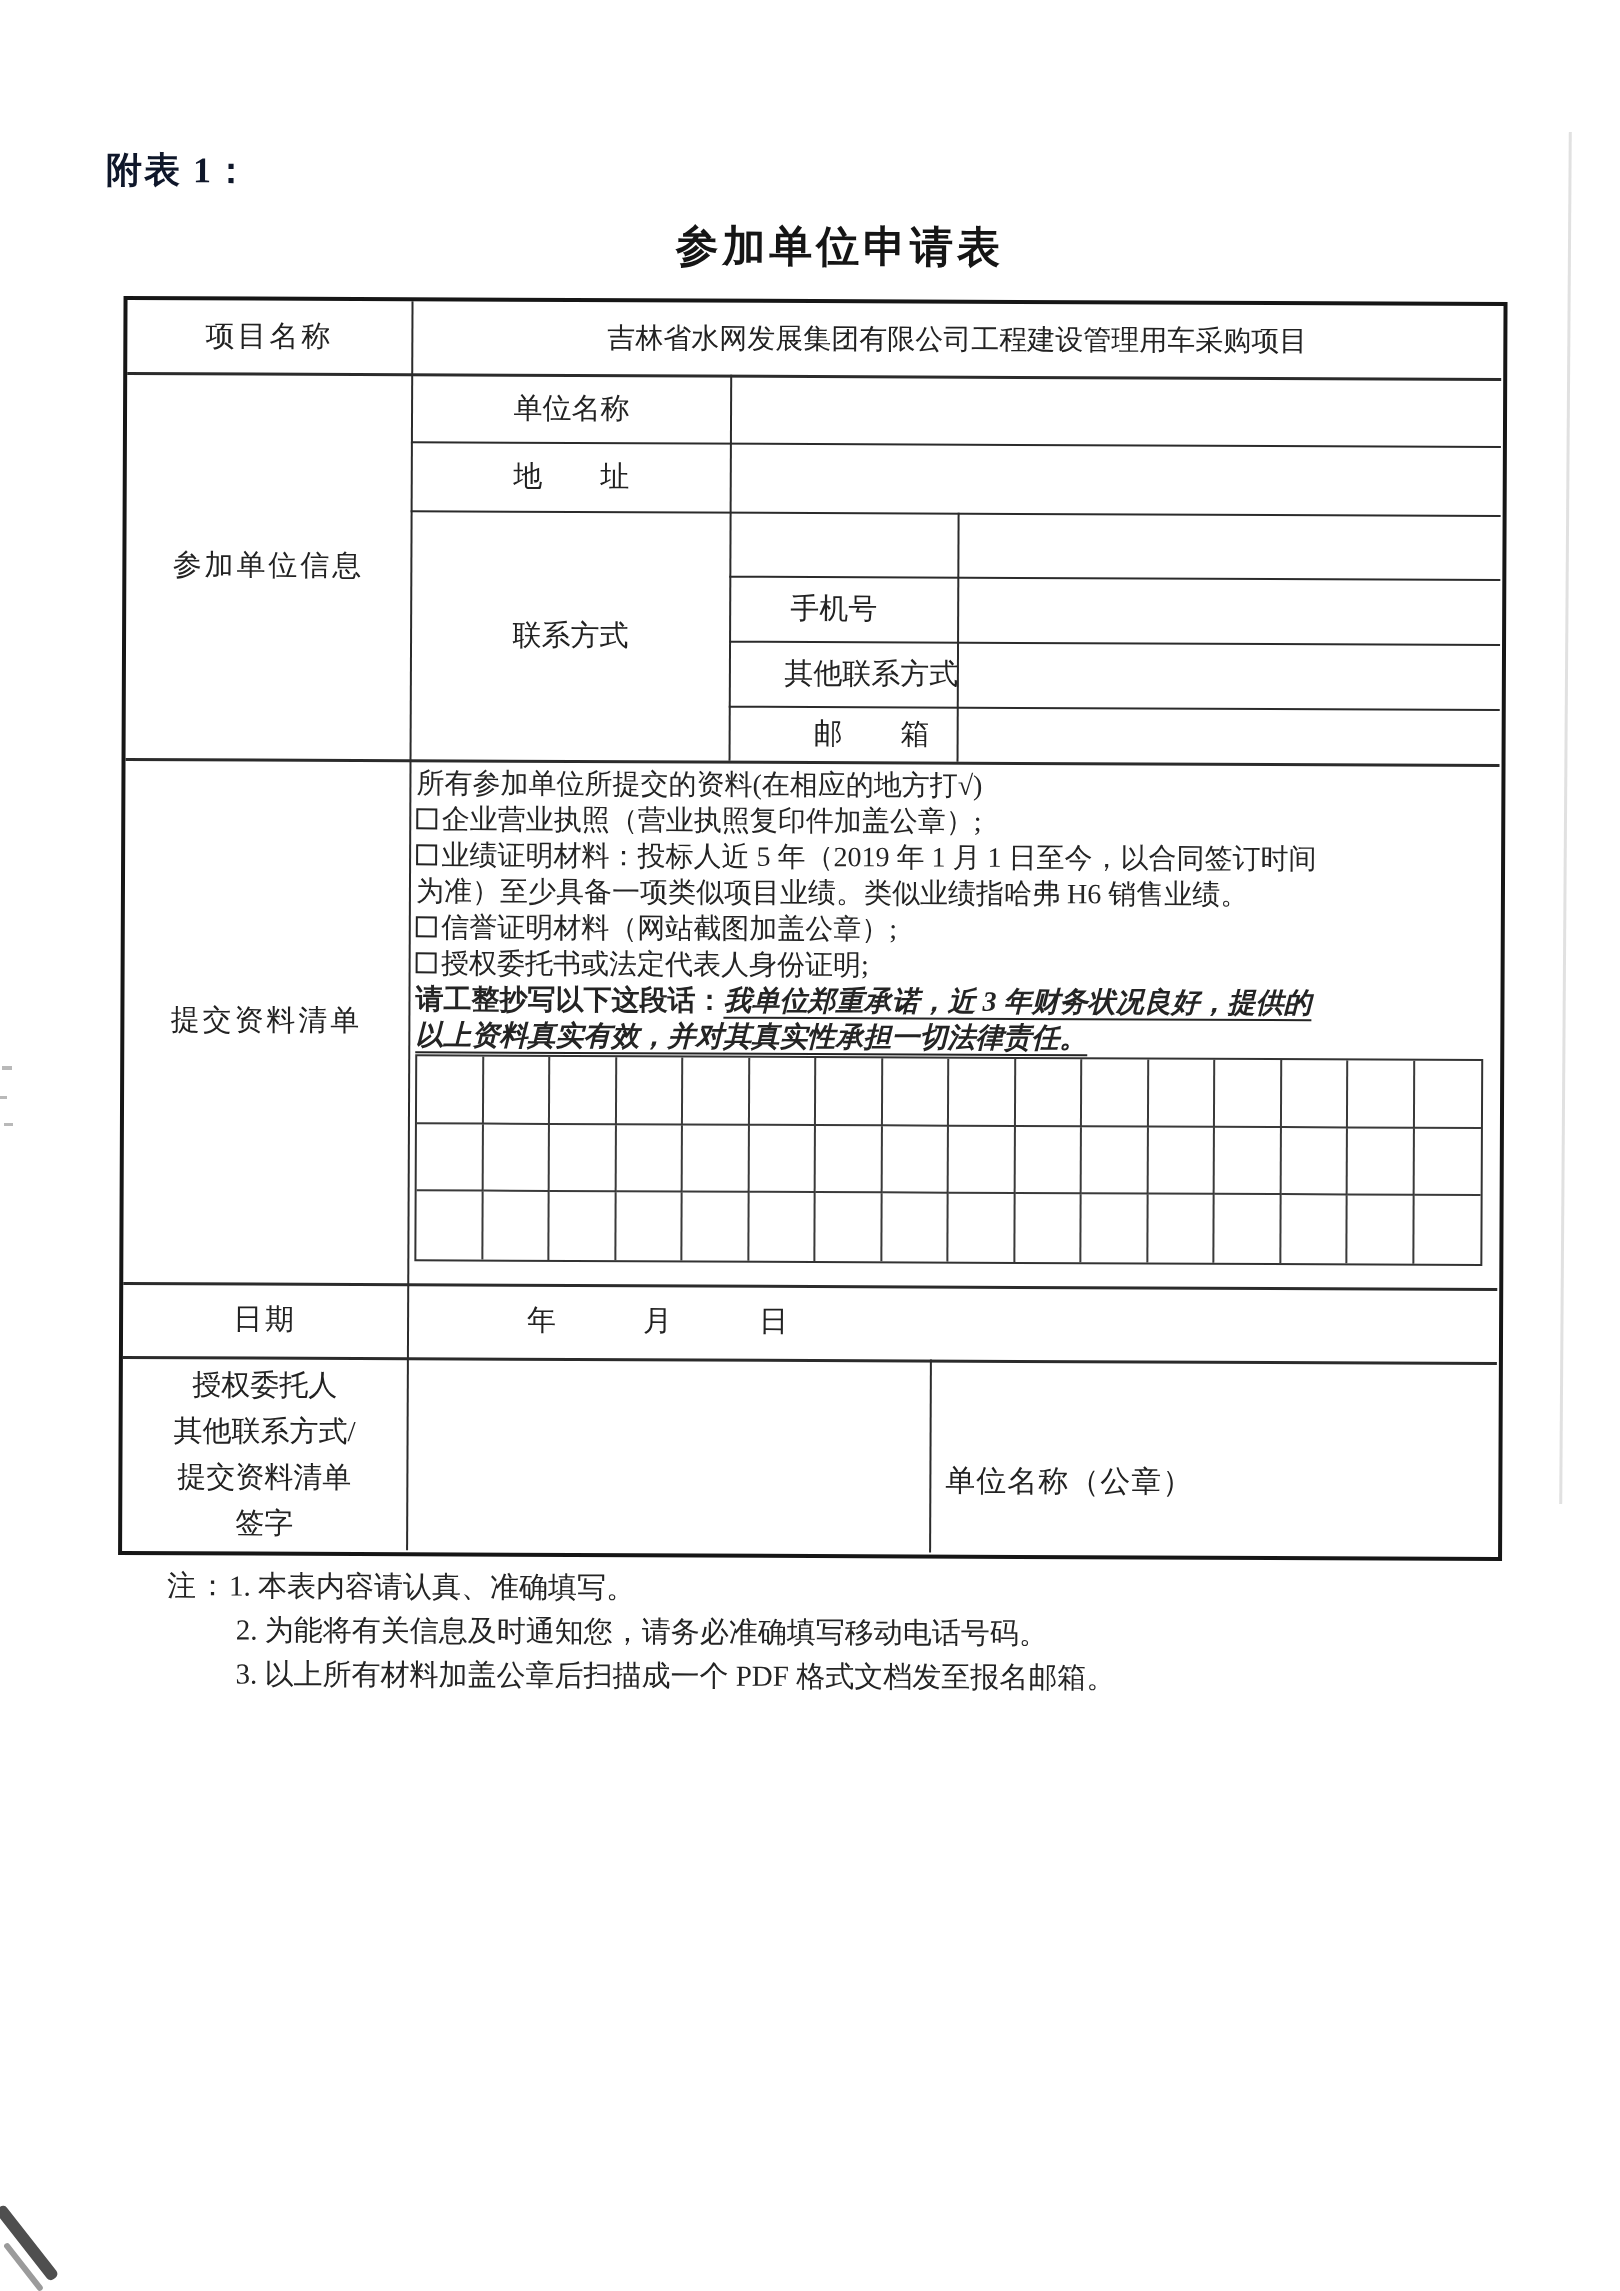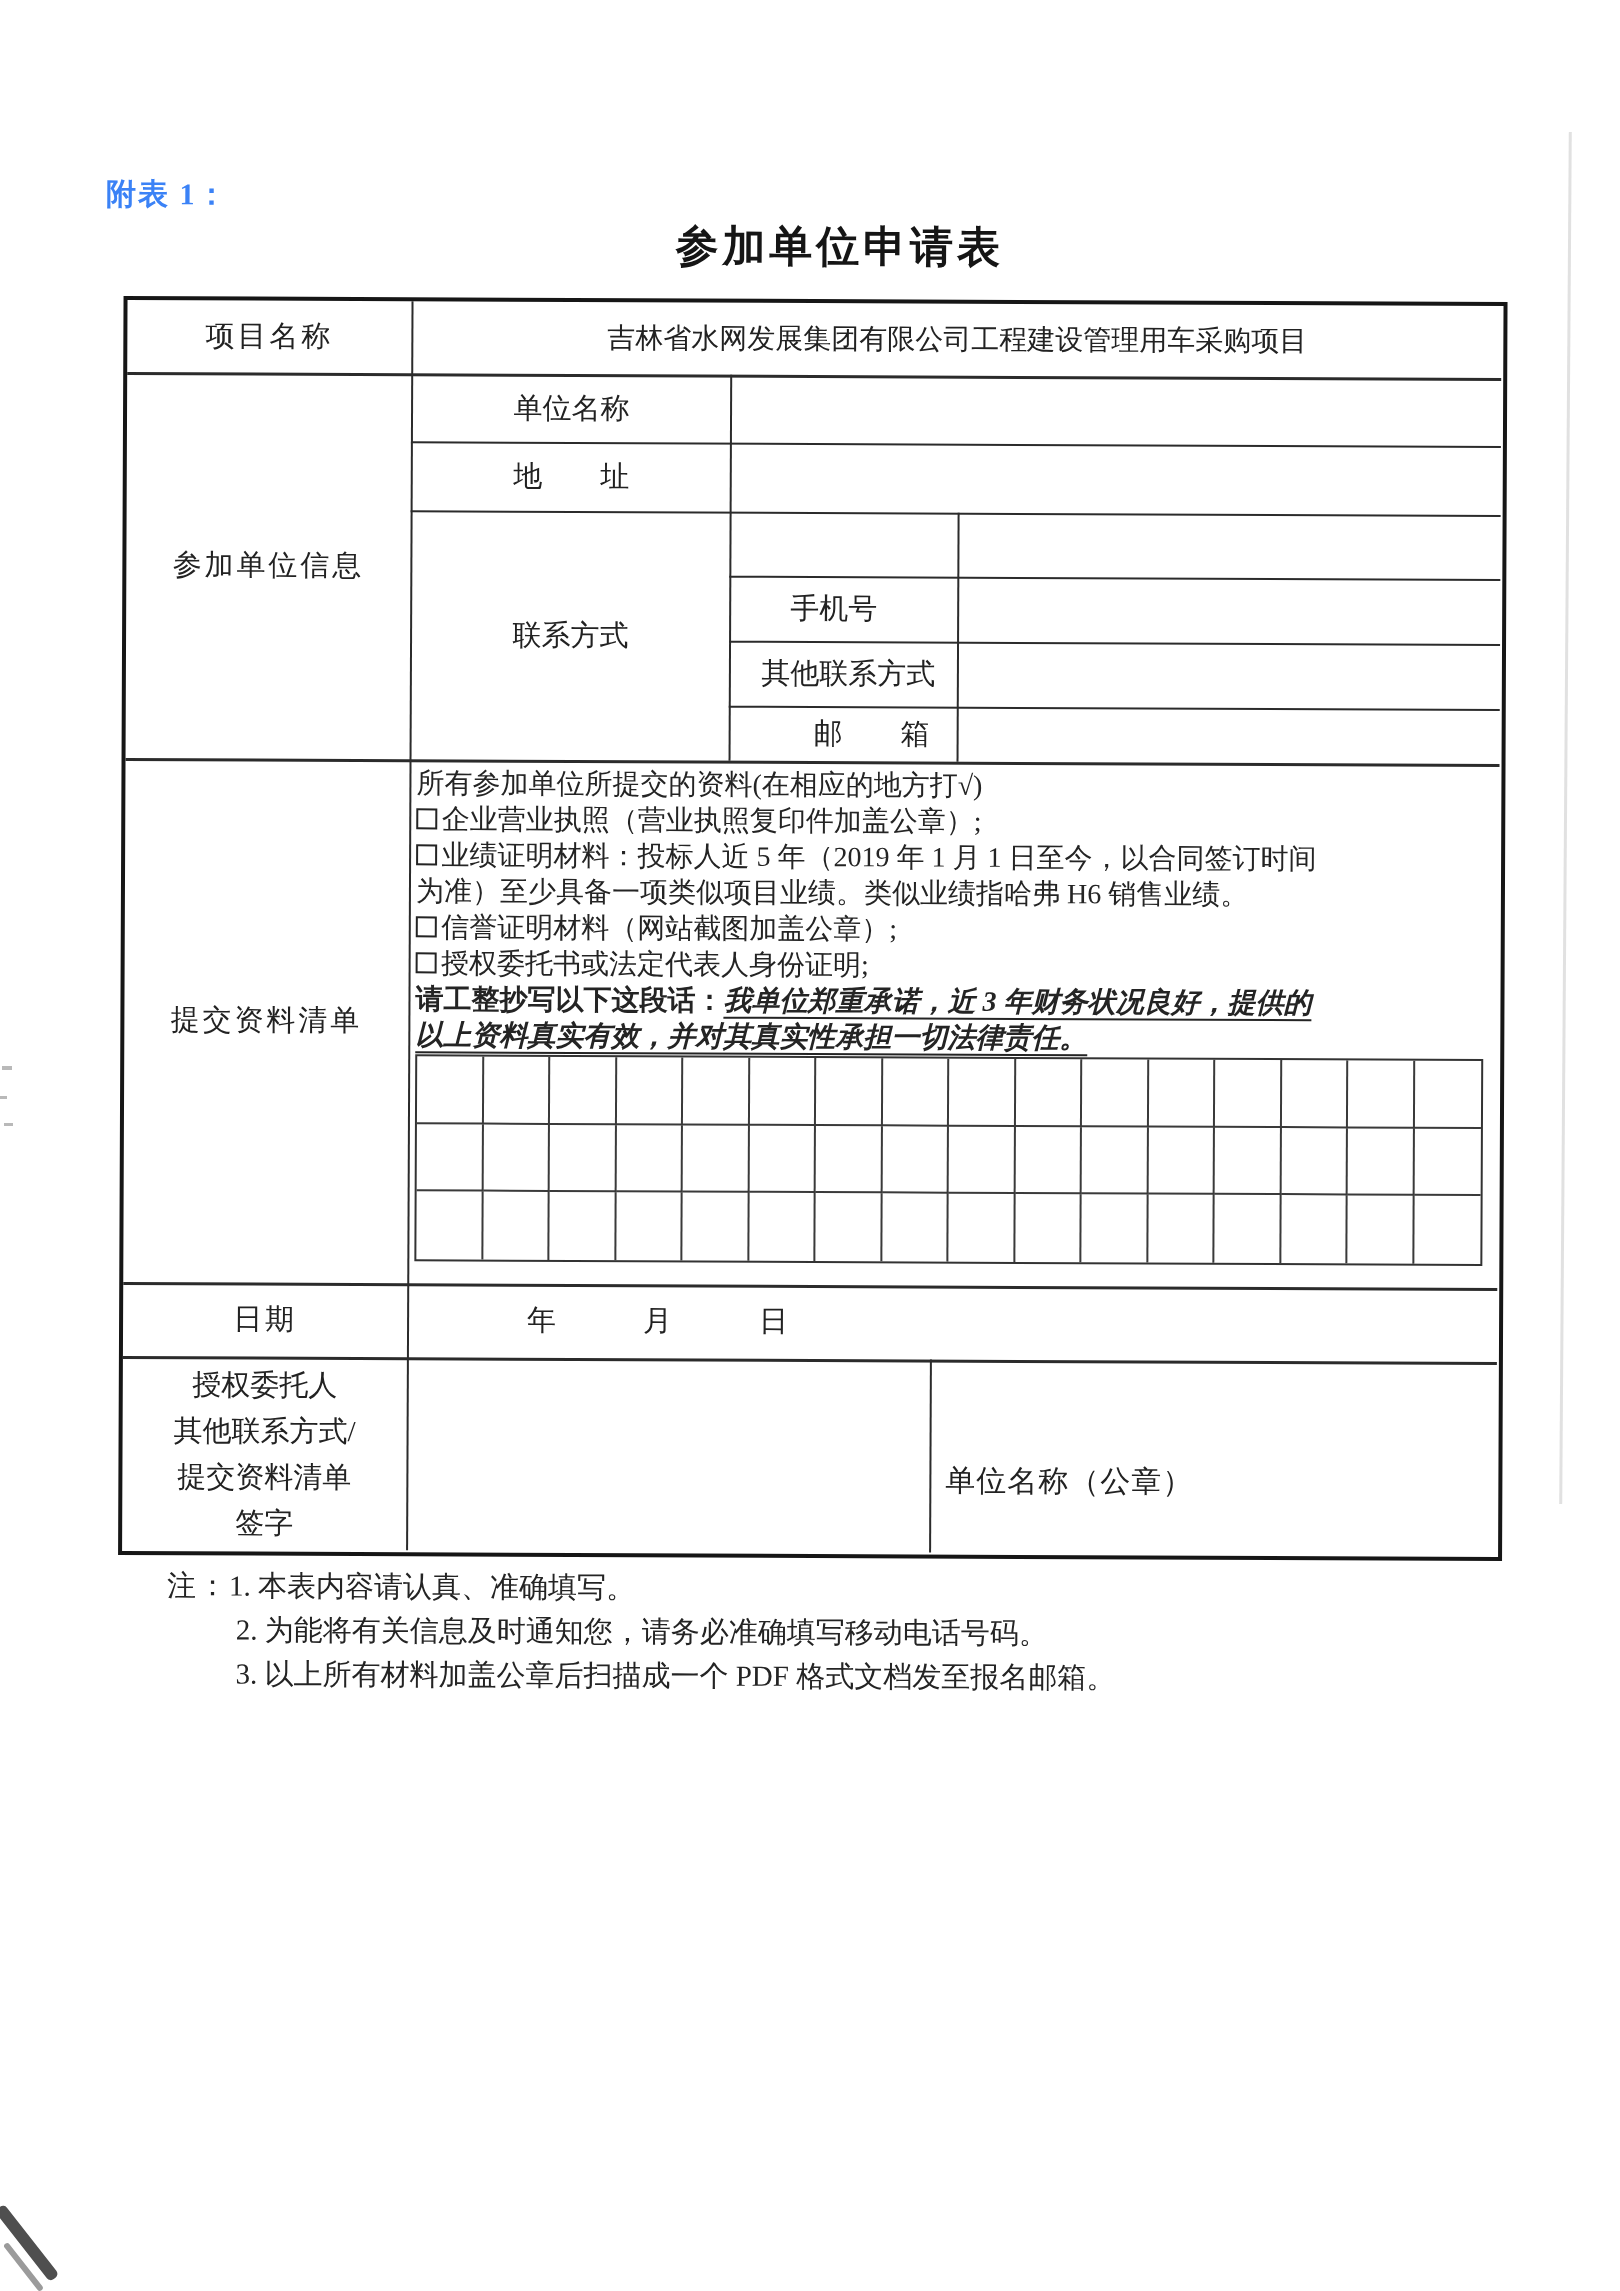--- a/index.html
+++ b/index.html
@@ -1,20 +1,20 @@
 <!DOCTYPE html>
 <html><head>
 <meta charset="utf-8">
 <style>
   html,body{margin:0;padding:0;background:#e8e8e8;}
   .page{position:relative;width:1620px;height:2292px;background:#ffffff;overflow:hidden;
         font-family:"Liberation Serif","DejaVu Serif",serif;color:#1c1c1c;}
   .tilt{position:absolute;inset:0;transform:rotate(0.25deg);transform-origin:804px 882px;}
   .abs{position:absolute;}
-  .attach-label{font-size:30px;letter-spacing:2px;font-weight:600;color:#3b82f6;margin-top:28px;}
+  .attach-label{font-size:36px;letter-spacing:2px;font-weight:600;color:#0f172a;}
   .doc-title{font-size:43px;font-weight:700;letter-spacing:3.9px;text-align:center;color:#151515;}
   .tbl{box-sizing:border-box;border:4.9px solid #161616;}
   .hline,.vline{position:absolute;background:#2b2b2b;}
   .cell{position:absolute;display:flex;align-items:center;justify-content:center;
         font-size:29px;color:#222;}
   .cell.ls{letter-spacing:2.9px;}
   .cell.small{font-size:28px;}
   .mat{position:absolute;font-size:28px;color:#242424;}
   .mline{height:36px;line-height:36px;white-space:nowrap;}
   .chk{display:inline-block;width:20.6px;height:20.6px;border:2.9px solid #242424;box-sizing:border-box;
@@ -80,21 +80,21 @@
       <div class="cell" style="left:286px;top:140px;width:317px;height:69px;">地　　址</div>
       <div class="cell" style="left:605px;top:140px;width:769px;height:69px;"></div>
 
       <div class="cell" style="left:286px;top:209px;width:317px;height:249px;">联系方式</div>
 
       <div class="cell" style="left:833px;top:209px;width:541px;height:65px;"></div>
 
       <div class="cell" style="left:605px;top:273px;width:205px;height:65px;">手机号</div>
       <div class="cell" style="left:833px;top:273px;width:541px;height:65px;"></div>
 
-      <div class="cell" style="left:588px;top:338px;width:269px;height:65px;">其他联系方式</div>
+      <div class="cell" style="left:611px;top:338px;width:269px;height:65px;">其他联系方式</div>
       <div class="cell" style="left:833px;top:338px;width:541px;height:65px;"></div>
 
       <div class="cell" style="left:605px;top:403px;width:226px;height:55px;margin-left:28px;">邮　　箱</div>
       <div class="cell" style="left:833px;top:403px;width:541px;height:55px;"></div>
 
       <div class="cell ls" style="left:0;top:458px;width:284px;height:524px;">提交资料清单</div>
 
       <div class="mat" style="left:291px;top:464px;width:1080px;">
         <div class="mline"><span>所有参加单位所提交的资料(在相应的地方打√)</span></div>
         <div class="mline"><span class="chk"></span><span>企业营业执照（营业执照复印件加盖公章）;</span></div>

